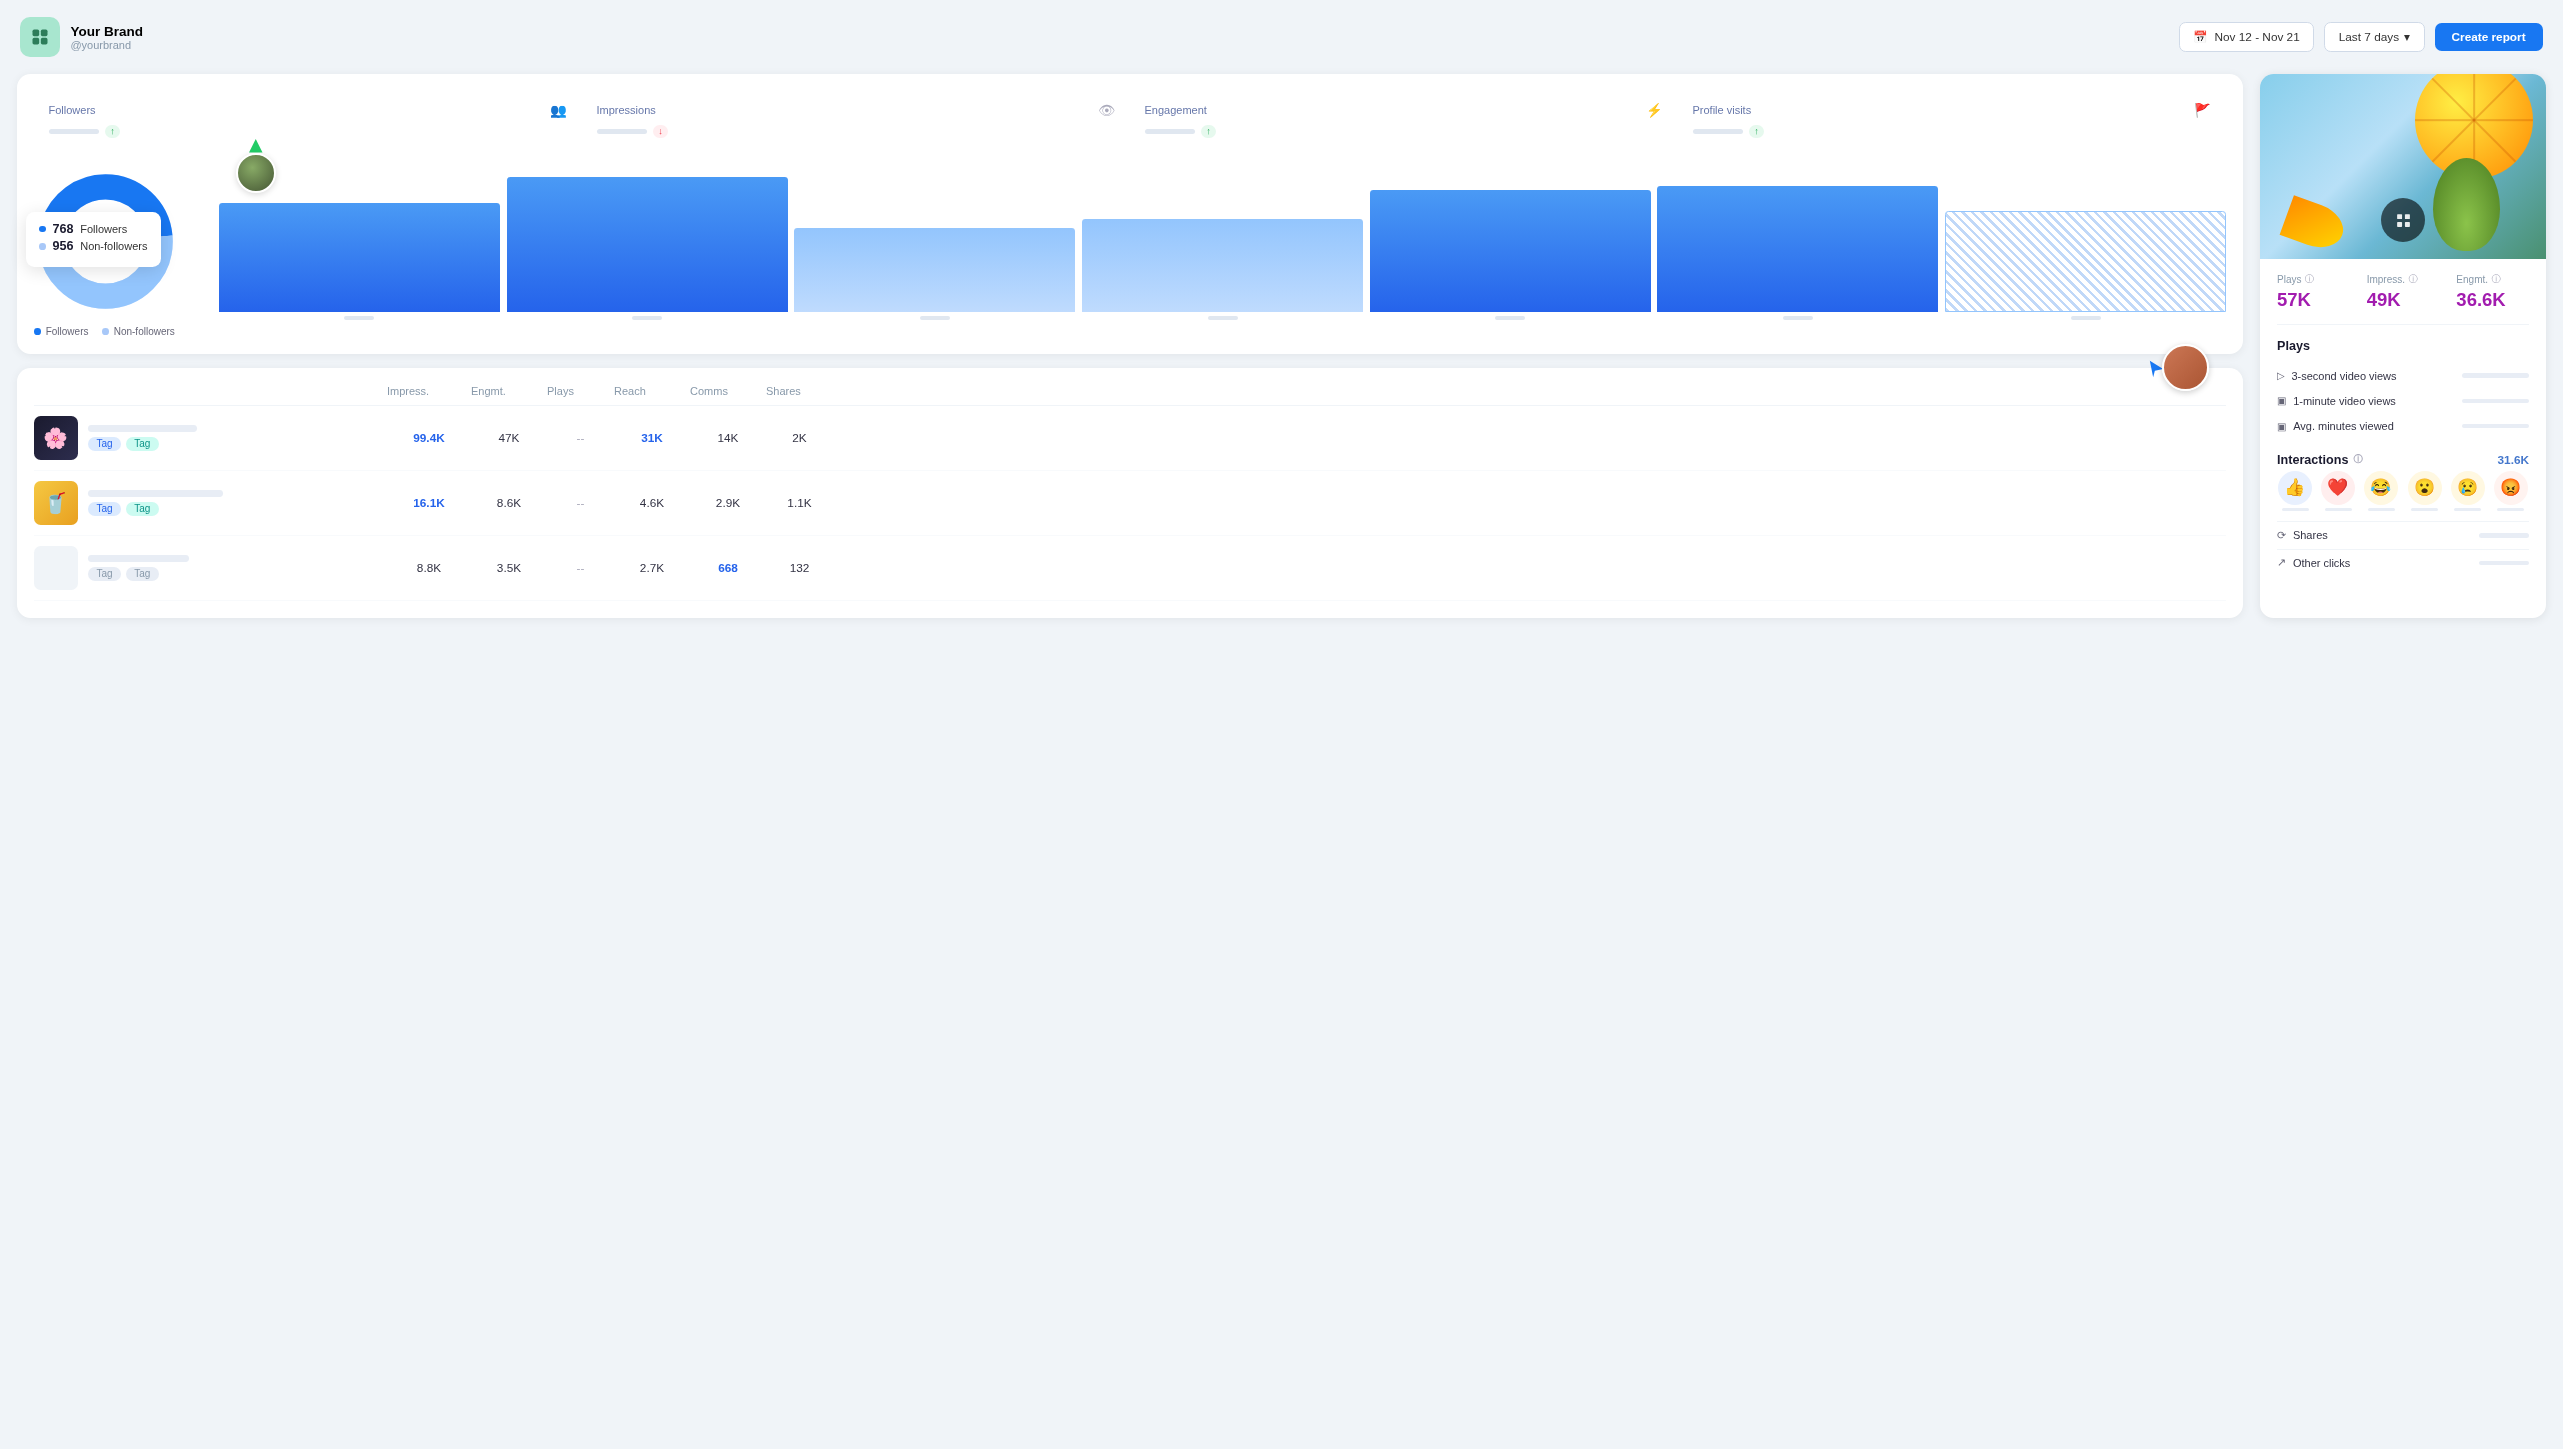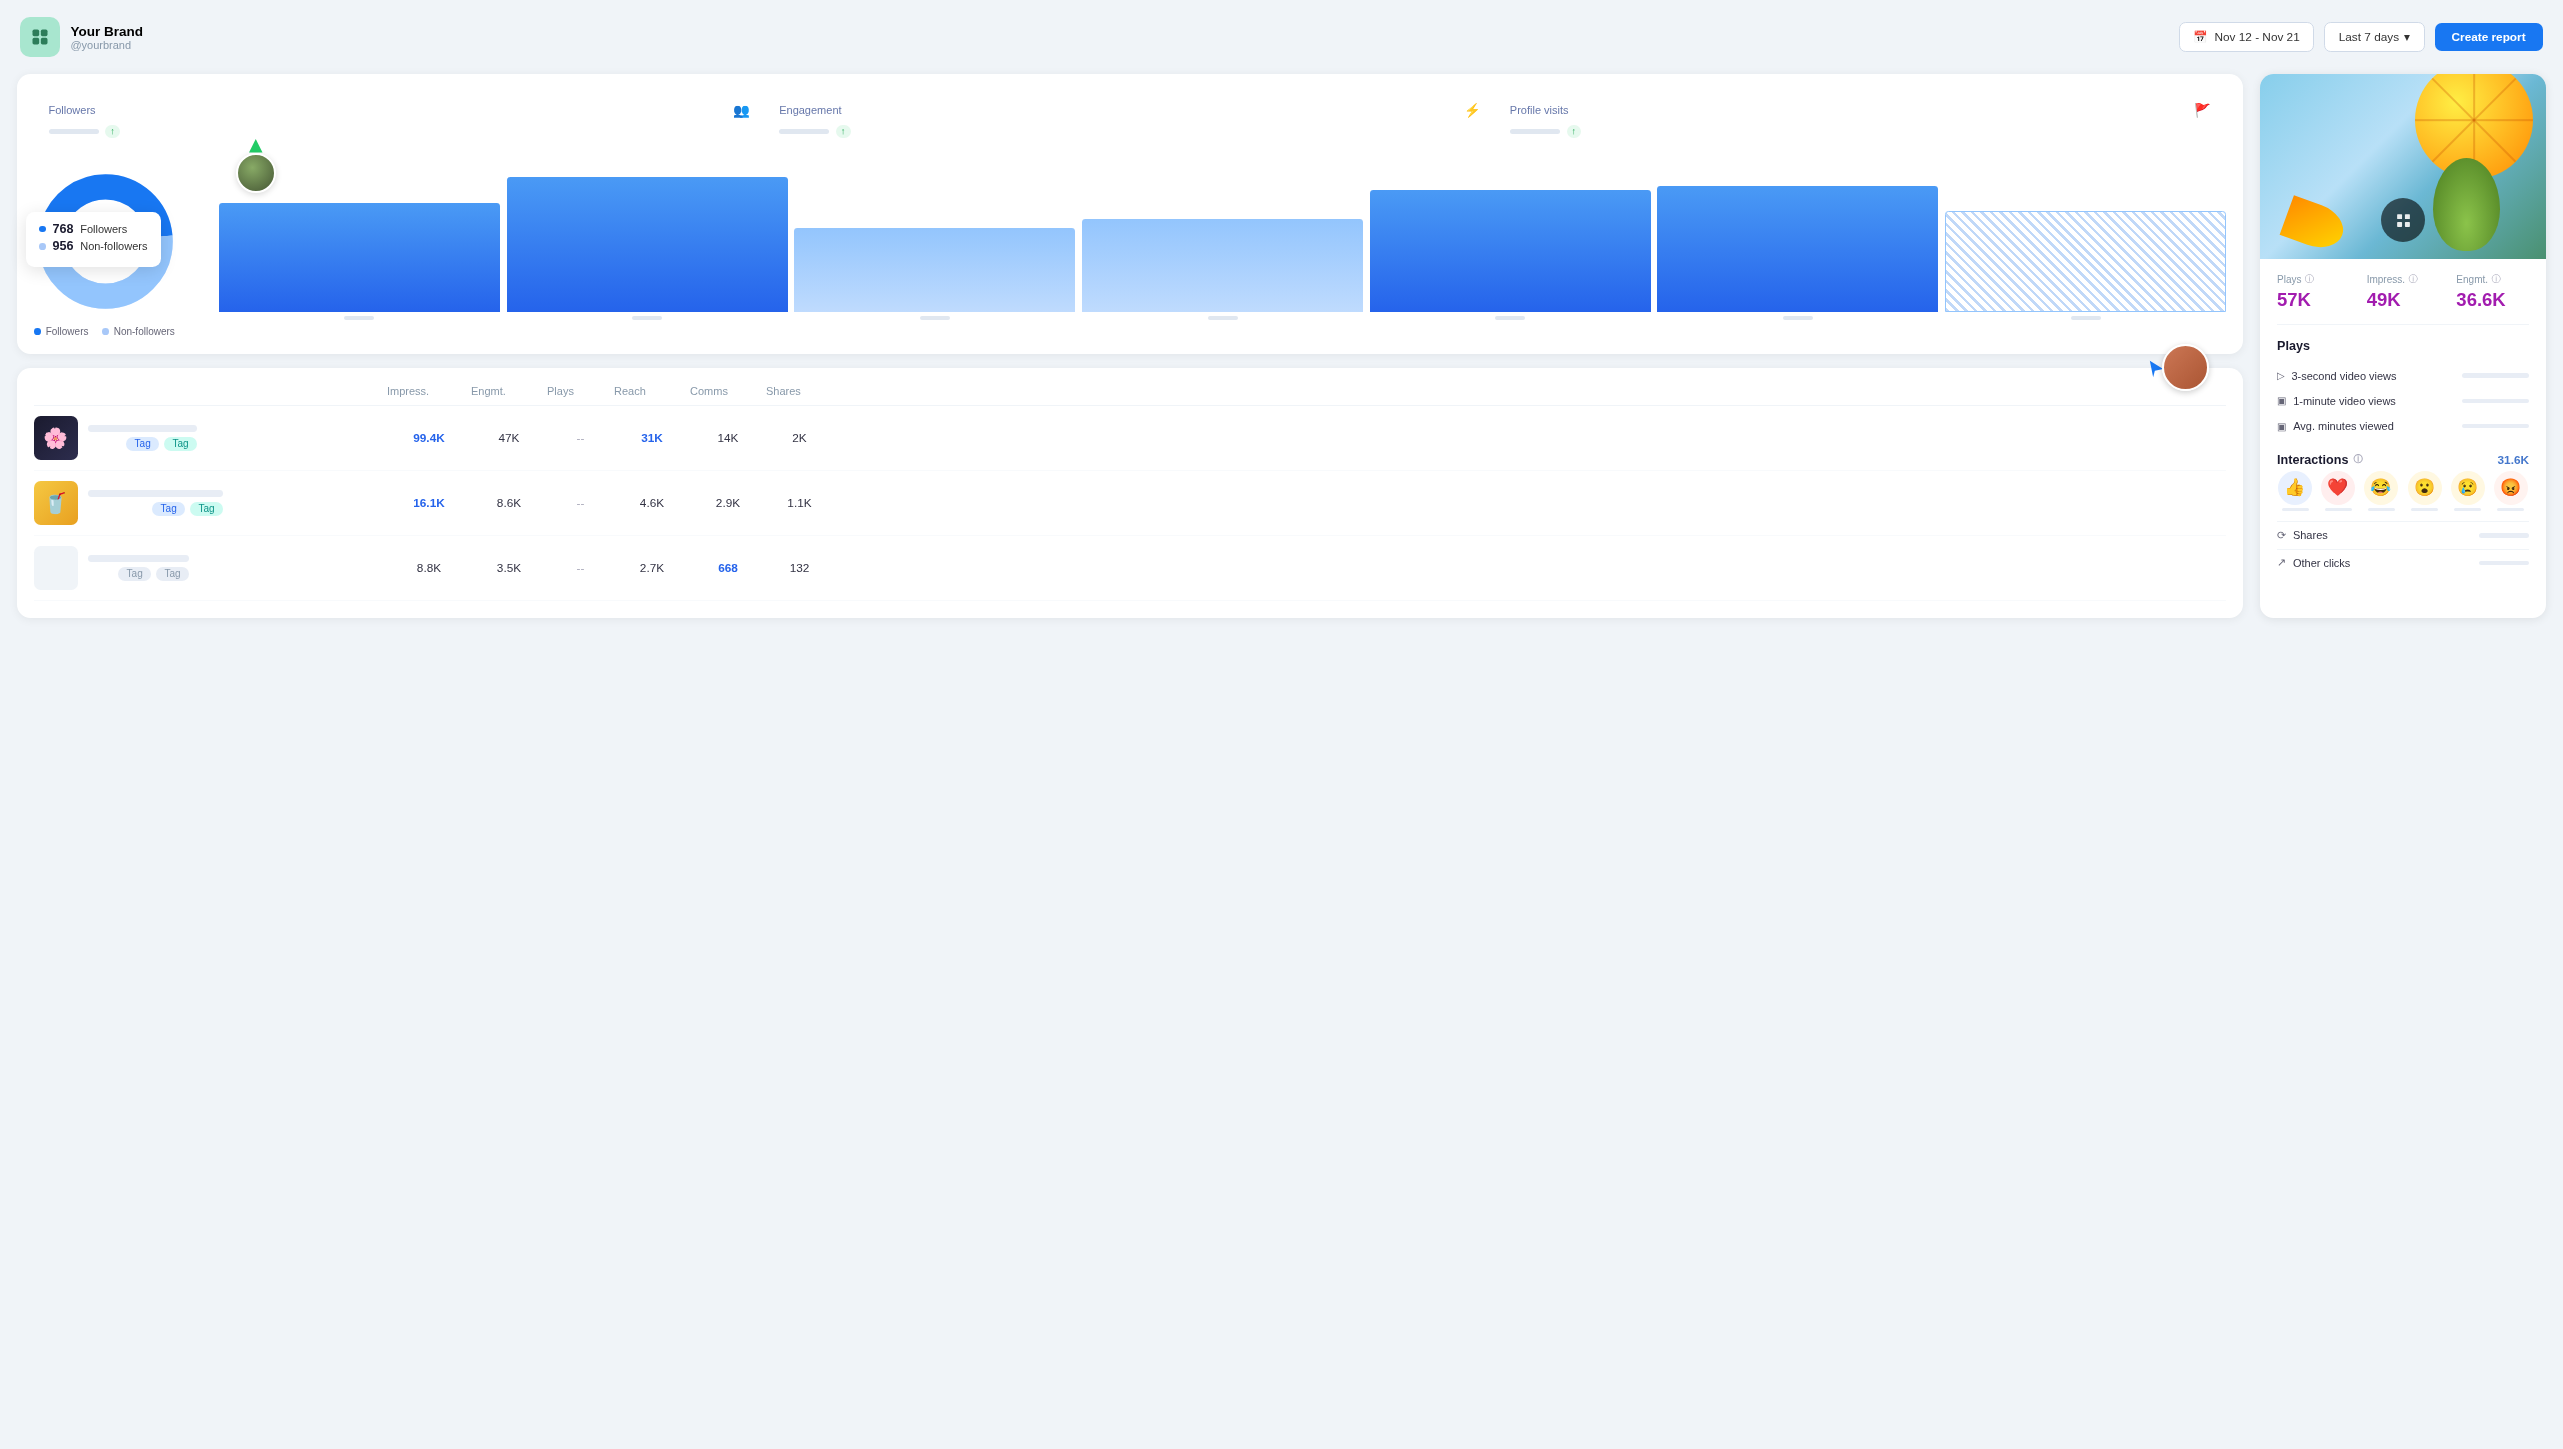--- a/index.html
+++ b/index.html
@@ -290,21 +290,20 @@
       width: 44px;
       height: 44px;
       border-radius: 6.7px;
       background: #f0f4f8;
       flex-shrink: 0;
     }
     .content-meta {
       display: flex;
       flex-direction: column;
       gap: 5px;
-      align-items: flex-end;
     }
     .content-bar-lg { width: 109px; height: 6.7px; background: #e8edf5; border-radius: 3.4px; }
     .tag-blue { background: #dbeafe; color: #2563eb; padding: 1.7px 8.4px; border-radius: 10px; font-size: 10px; font-weight: 500; }
     .tag-teal { background: #ccfbf1; color: #0d9488; padding: 1.7px 8.4px; border-radius: 10px; font-size: 10px; font-weight: 500; }
     .cell-value { font-size: 11.8px; color: #334; text-align: center; }
     .cell-value.blue { color: #2563eb; font-weight: 700; }
     .cell-value.gray { color: #aab; }
 
     
     .media-thumbnail {
@@ -483,20 +482,30 @@
             <span class="metric-name">Followers</span>
             <span class="metric-icon">👥</span>
           </div>
           <div class="metric-value-row">
             <div class="metric-bar"></div>
             <span class="metric-change up">↑</span>
           </div>
         </div>
 
 
+        <div class="metric-tab">
+          <div class="metric-tab-header">
+            <span class="metric-name">Impressions</span>
+            <span class="metric-icon">👁</span>
+          </div>
+          <div class="metric-value-row">
+            <div class="metric-bar"></div>
+            <span class="metric-change down">↓</span>
+          </div>
+        </div>
 
         <div class="metric-tab">
           <div class="metric-tab-header">
             <span class="metric-name">Engagement</span>
             <span class="metric-icon">⚡</span>
           </div>
           <div class="metric-value-row">
             <div class="metric-bar"></div>
             <span class="metric-change up">↑</span>
           </div>

